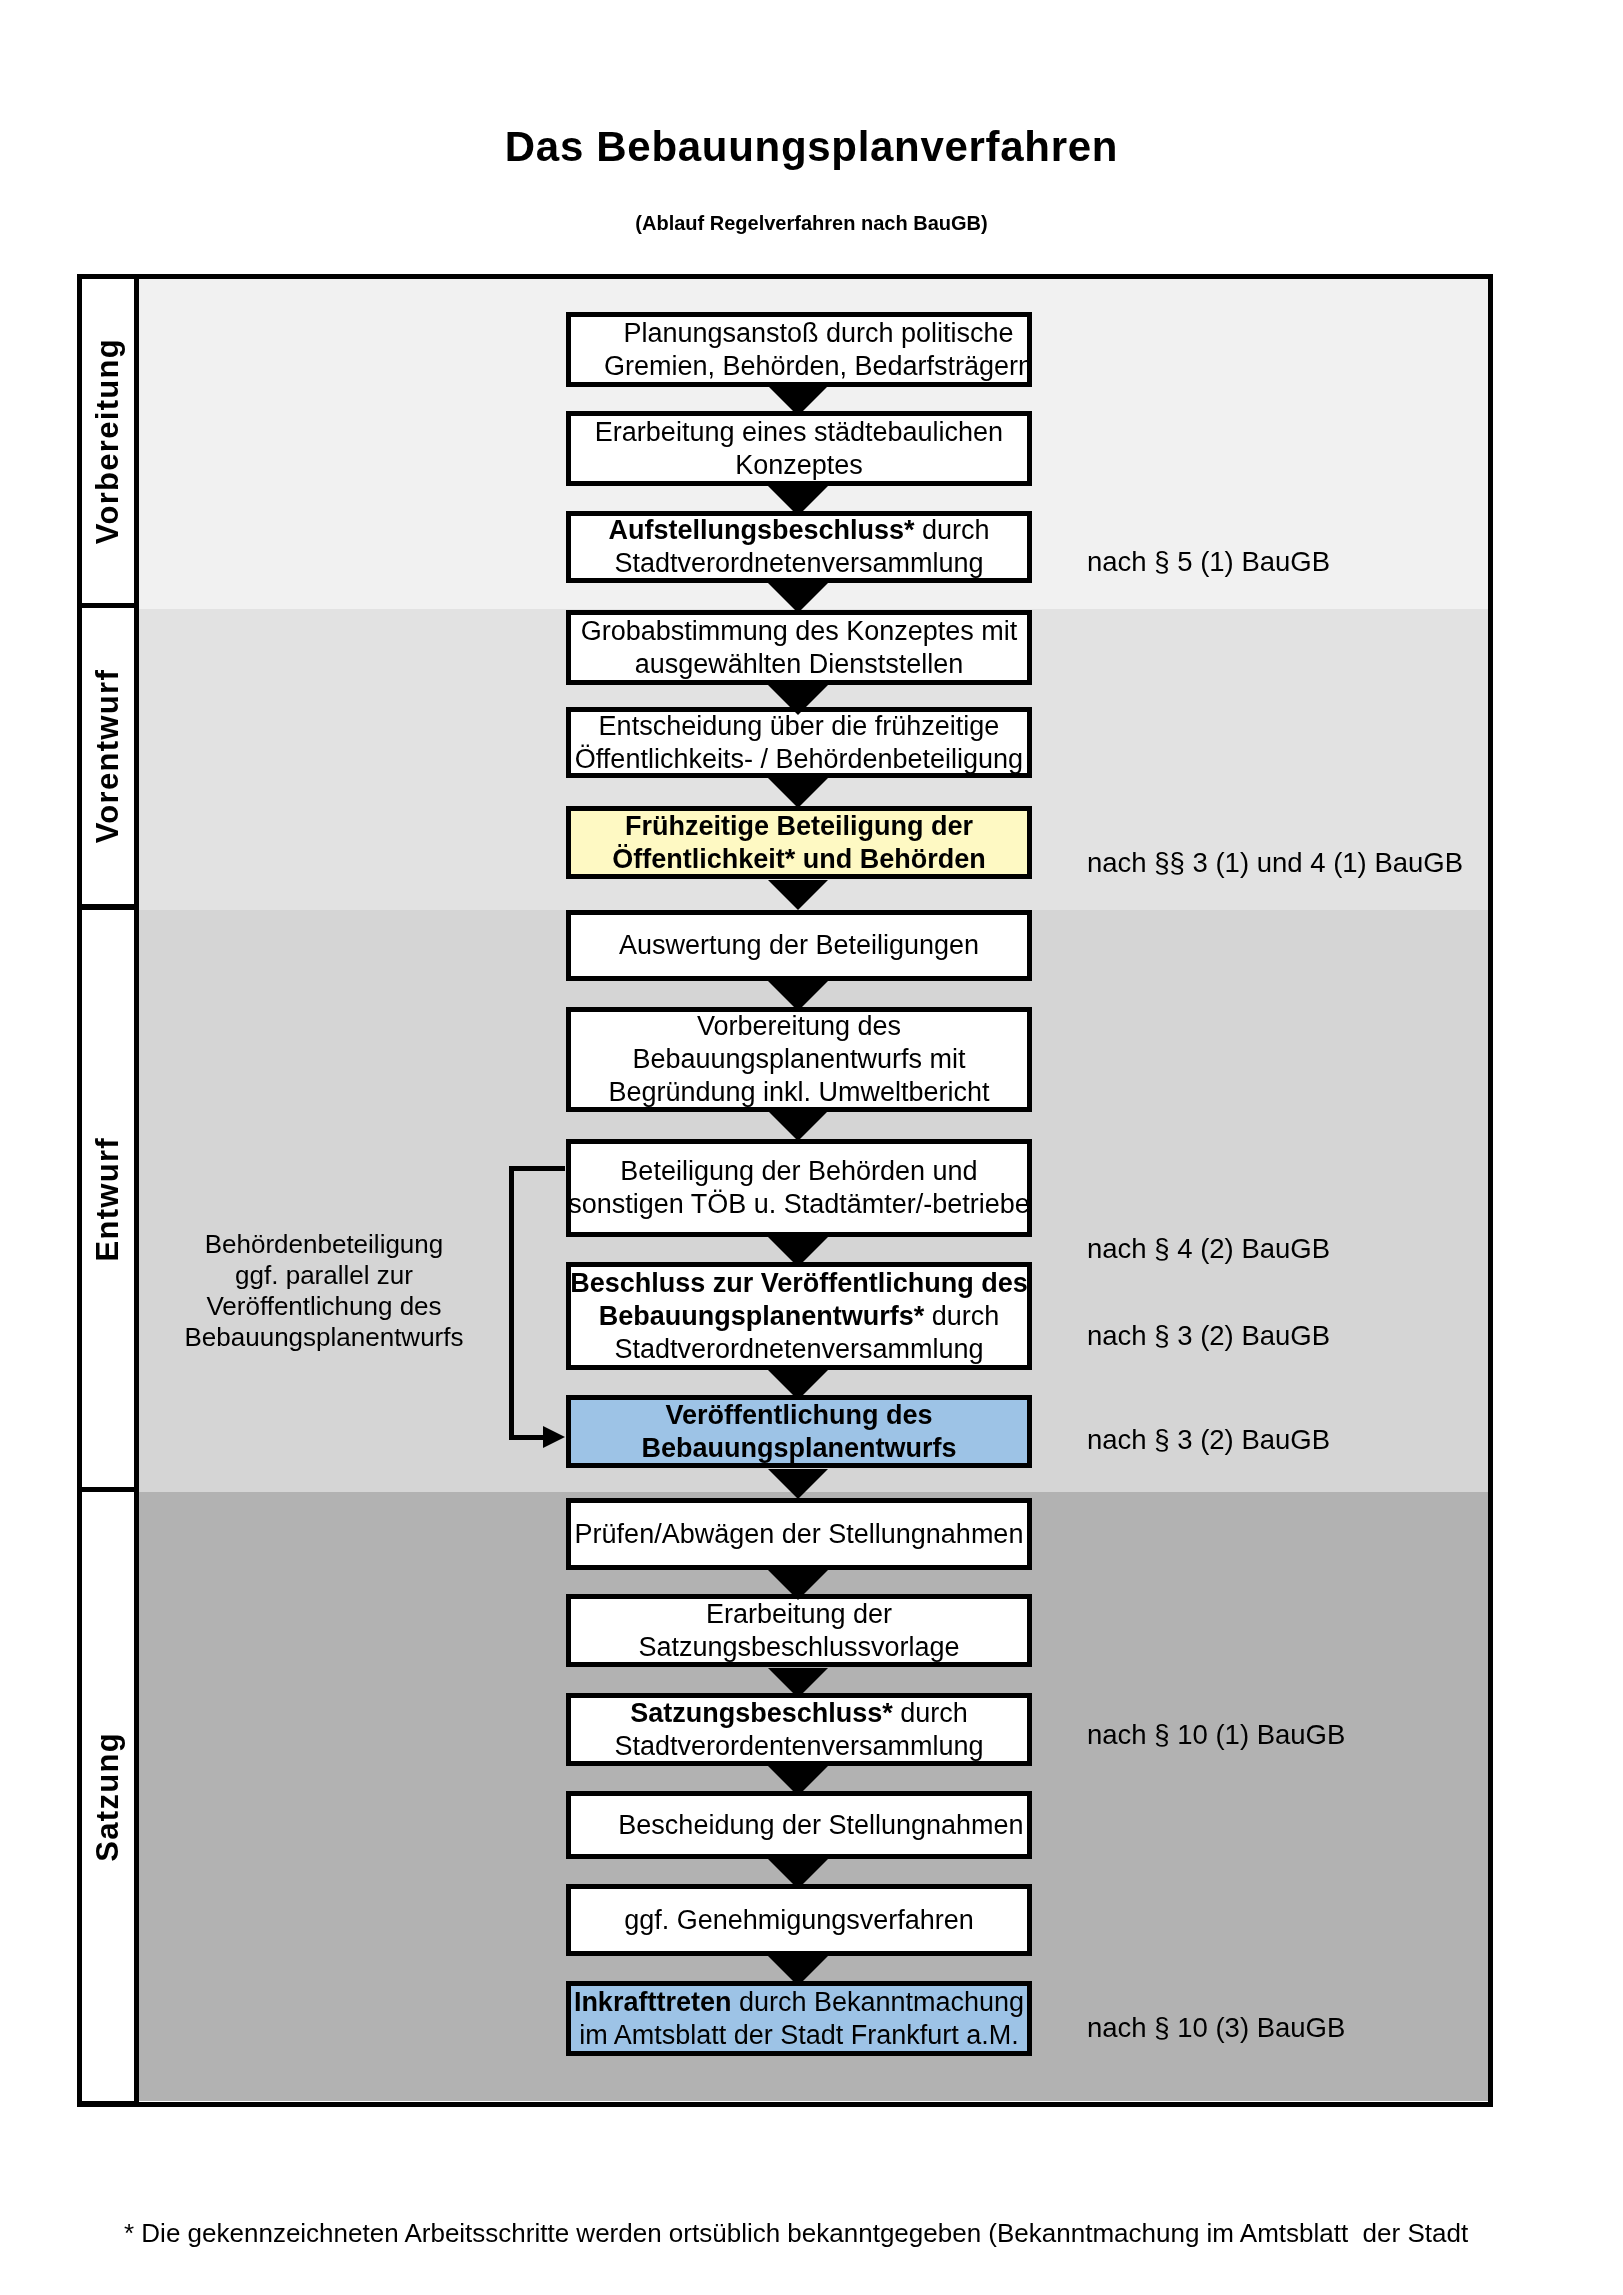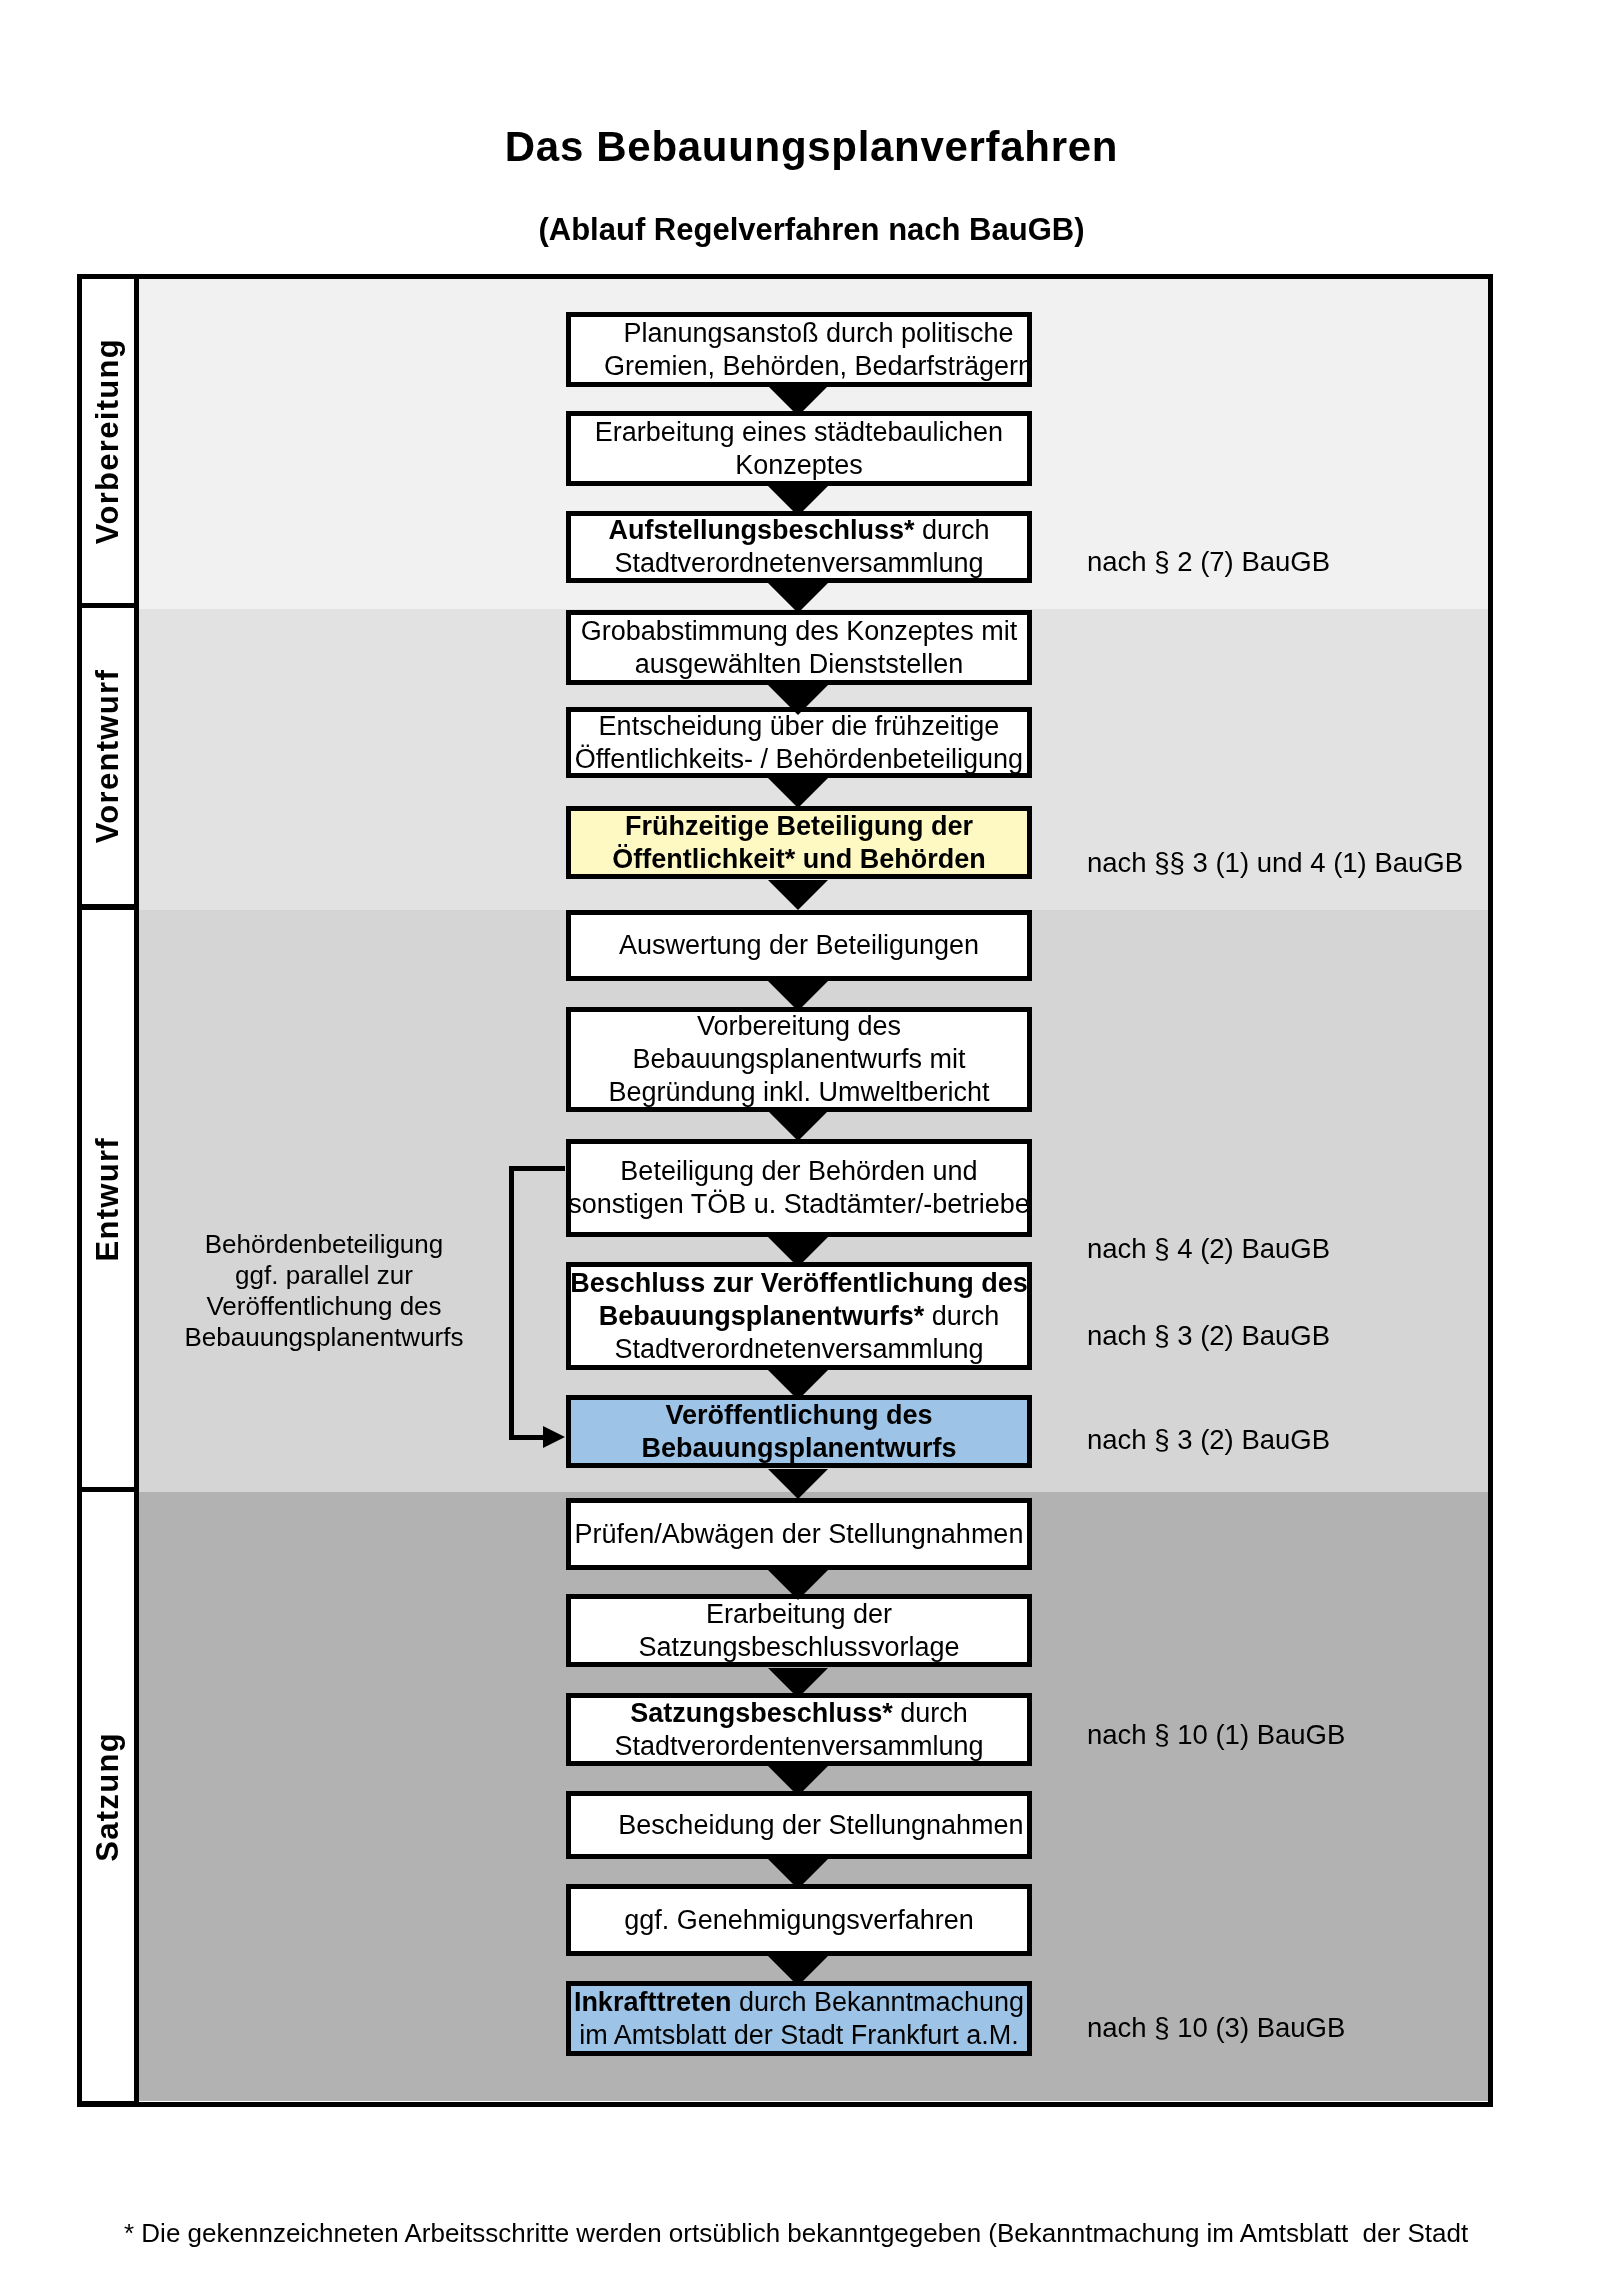--- a/index.html
+++ b/index.html
@@ -3,21 +3,21 @@
 <meta charset="utf-8">
 <style>
   html,body{margin:0;padding:0;background:#ffffff;}
   body{width:1623px;height:2295px;position:relative;overflow:hidden;
        font-family:"Liberation Sans",sans-serif;color:#000;}
   #page{position:absolute;inset:0;background:#ffffff;border-radius:19px;}
 
   .page-title{position:absolute;left:0;top:123px;width:1623px;text-align:center;
       font-size:42px;font-weight:bold;letter-spacing:0.7px;}
   .page-subtitle{position:absolute;left:0;top:212px;width:1623px;text-align:center;
-      font-size:31px;font-weight:bold;}
+      font-size:20px;font-weight:bold;}
 
   
   .band{position:absolute;left:139px;width:1350px;}
 
   
   .frame{position:absolute;left:77px;top:274px;width:1416px;height:1833px;
       border:5.2px solid #000;box-sizing:border-box;pointer-events:none;}
 
   
   .phase-cell{position:absolute;left:77px;width:62px;border:5.2px solid #000;
@@ -170,21 +170,21 @@
       <div class="arr" style="top: 981px;"></div>
       <div class="arr" style="top: 1111px;"></div>
       <div class="arr" style="top: 1237px;"></div>
       <div class="arr" style="top: 1370px;"></div>
       <div class="arr" style="top: 1469px;"></div>
       <div class="arr" style="top: 1570px;"></div>
       <div class="arr" style="top: 1668px;"></div>
       <div class="arr" style="top: 1766px;"></div>
       <div class="arr" style="top: 1859px;"></div>
       <div class="arr" style="top: 1956px;"></div>
-      <div class="law" style="top: 546px;">nach § 2 (7) BauGB</div>
+      <div class="law" style="top: 546px;">nach § 5 (1) BauGB</div>
       <div class="law" style="top: 847px;">nach §§ 3 (1) und 4 (1) BauGB</div>
       <div class="law" style="top: 1187px; margin-top: 46px;">nach § 4 (2) BauGB</div>
       <div class="law" style="top: 1320px;">nach § 3 (2) BauGB</div>
       <div class="law" style="top: 1424px;">nach § 3 (2) BauGB</div>
       <div class="law" style="top: 1719px;">nach § 10 (1) BauGB</div>
       <div class="law" style="top: 2012px;">nach § 10 (3) BauGB</div>
     </div>
 
   <div class="footnote">
     <div>* Die gekennzeichneten Arbeitsschritte werden ortsüblich bekanntgegeben (Bekanntmachung im Amtsblatt  der Stadt</div>

